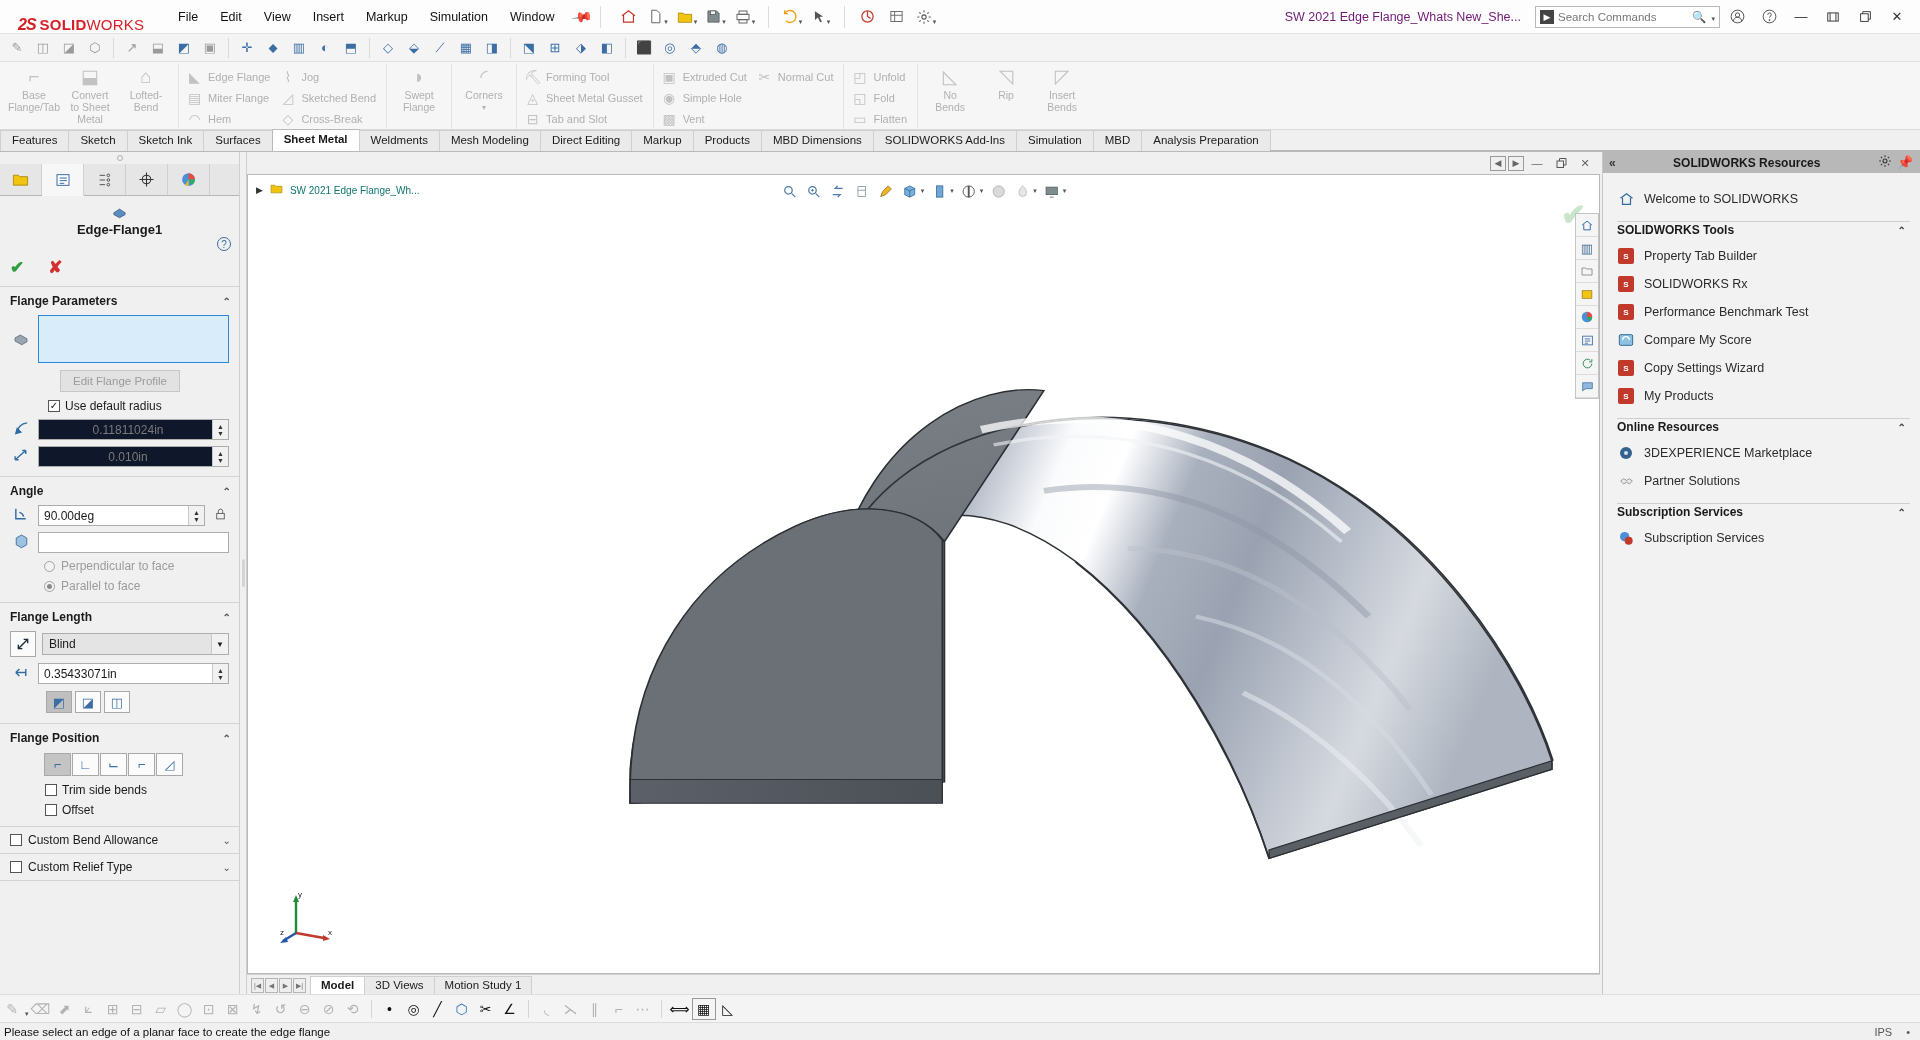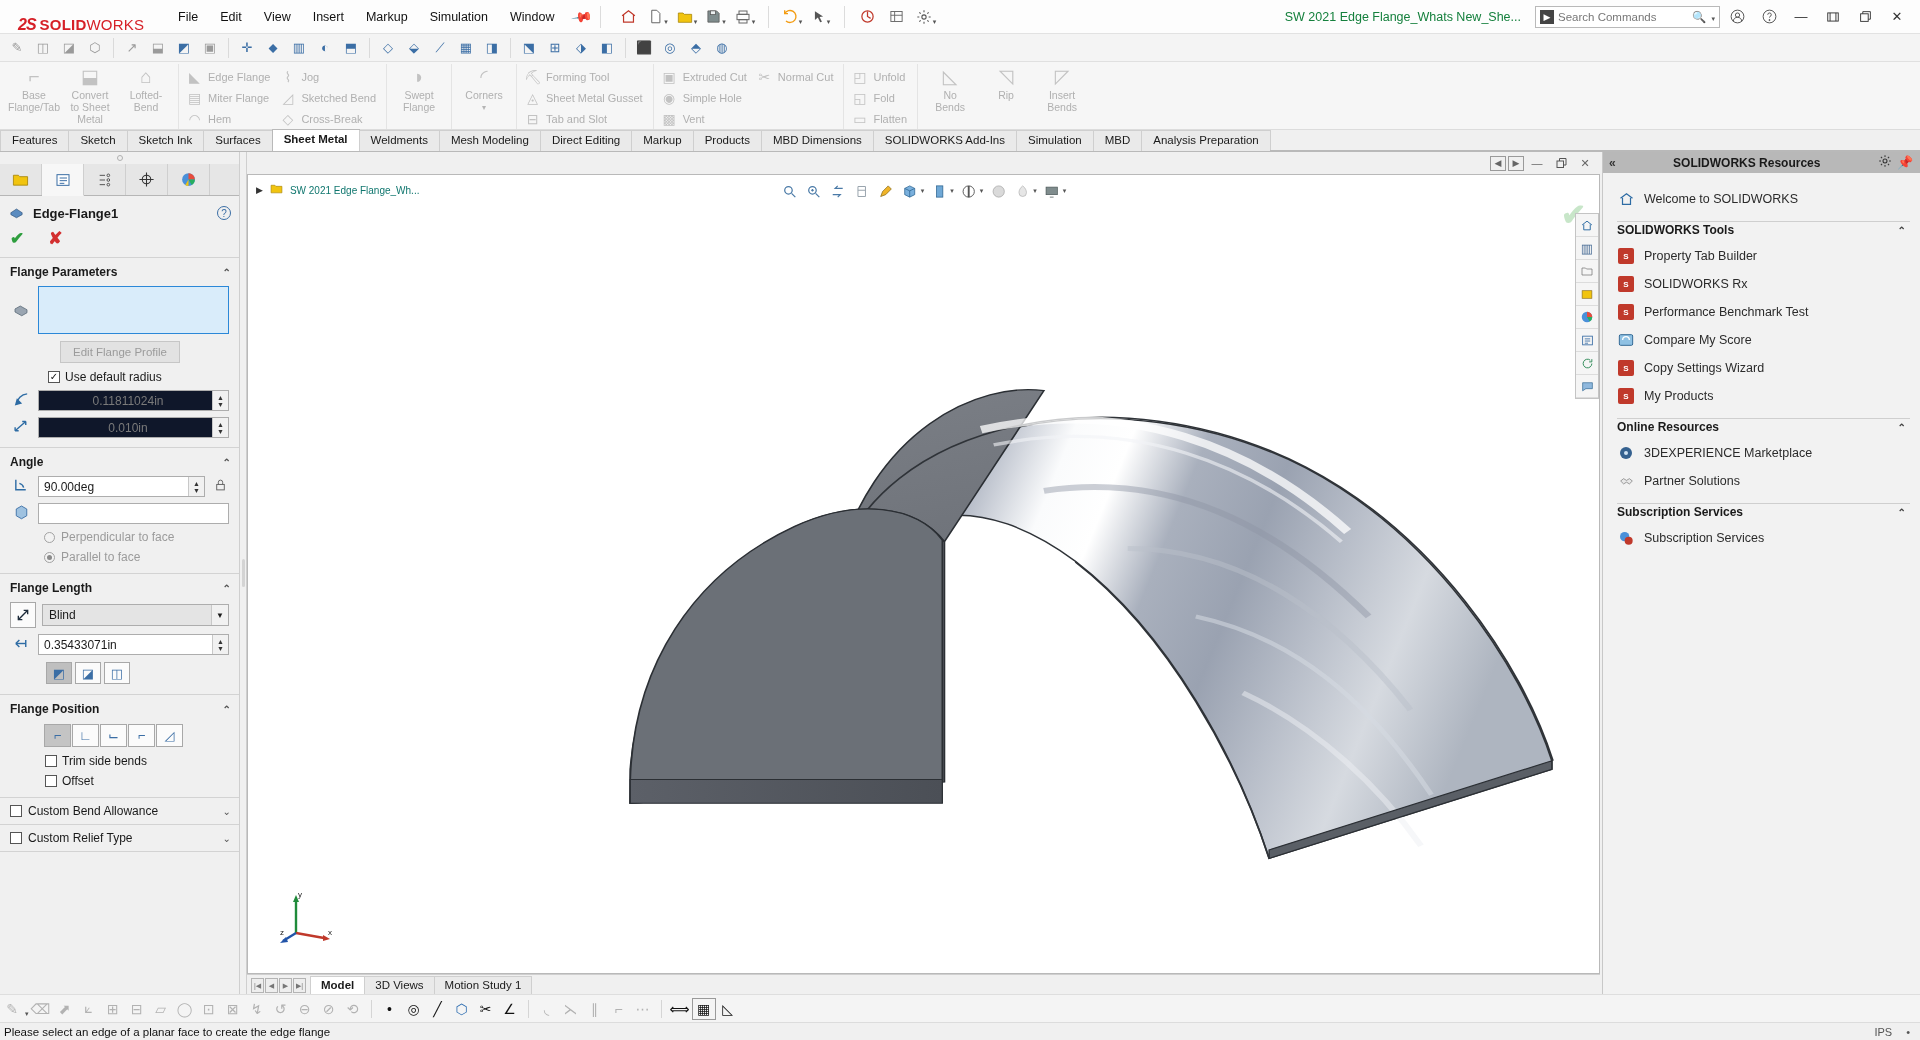--- a/index.html
+++ b/index.html
@@ -25,21 +25,21 @@
   .logo .solid { color: #d62027; font-weight: bold; font-size: 15px; letter-spacing: .2px;}
   .logo .works { color: #d62027; font-weight: normal; font-size: 15px; letter-spacing: .2px;}
   .menubar { display: flex; align-items: center; gap: 2px; margin-left: 10px; }
   .menubar .mi { padding: 5px 10px; font-size: 12.5px; color: #111; cursor: default; border-radius: 2px; }
   .pin-icon { margin-left: 8px; color: #8a8a8a; font-size: 14px; transform: rotate(35deg); }
   .tb-sep { width: 1px; height: 22px; background: #dcdcdc; margin: 0 8px; }
   .tb-icons { display: flex; align-items: center; gap: 1px; margin-left: 6px; }
   .tbi { width: 28px; height: 26px; display: flex; align-items: center; justify-content: center; color: #4a4a4a; position: relative; }
   .caret { font-size: 7px; color: #555; margin-left: 1px; align-self: flex-end; padding-bottom: 4px;}
   .title-right { margin-left: auto; display: flex; align-items: center; padding-right: 8px; gap: 2px; }
-  .doc-title { font-size: 12.5px; color: #15803d; margin-right: 12px; }
+  .doc-title { font-size: 12.5px; color: #701a75; margin-right: 12px; }
   .searchbox {
     width: 185px; height: 22px; border: 1px solid #b9b9b9; background: #fff;
     display: flex; align-items: center; padding: 0 4px; gap: 4px; font-size: 11.5px; color: #777;
   }
   .searchbox .sicon { width: 14px; height: 14px; background: #444; color: #fff; display:flex;align-items:center;justify-content:center;font-size:9px;}
   .searchbox .stext { flex: 1; }
   .win-btn { width: 30px; height: 26px; display: flex; align-items: center; justify-content: center; color: #333; font-size: 13px; }
 
   
   .cmdrow {
@@ -82,21 +82,21 @@
   
   .body { flex: 1; display: flex; min-height: 0; background: #f0f0f0; }
 
   
   .leftpanel { width: 240px; min-width: 240px; background: #f0f0f0; display: flex; flex-direction: column; border-right: 1px solid #cfcfcf;}
   .lp-grip { height: 12px; display:flex;align-items:center;justify-content:center; }
   .lp-grip .dot { width: 6px; height: 6px; border-radius: 50%; border: 1px solid #b0b0b0; }
   .lp-tabs { display: flex; height: 32px; border-bottom: 1px solid #b6b6b6; background: #e6e6e6;}
   .lp-tab { width: 42px; display:flex;align-items:center;justify-content:center; border-right: 1px solid #cfcfcf; font-size: 16px;}
   .lp-tab.active { background: #f7f7f7; border-bottom: 1px solid #f7f7f7; margin-bottom:-1px;}
-  .pm-head { display: flex; align-items: center; gap: 8px; padding: 8px 8px 4px 8px; }
+  .pm-head { display: flex; align-items: center; padding: 8px 8px 4px 8px; flex-direction: column; }
   .pm-head .picon { font-size: 15px; color: #3b6ea5; }
   .pm-head .ptitle { font-weight: bold; font-size: 13px; }
   .pm-head .phelp { margin-left: auto; width: 14px; height: 14px; border-radius: 50%; border: 1px solid #3b6ea5; color: #3b6ea5; font-size: 10px; display:flex;align-items:center;justify-content:center;}
   .pm-ok { display: flex; gap: 24px; padding: 2px 0 8px 10px; font-size: 17px; }
   .pm-ok .ok { color: #2e9e3e; font-weight: bold;}
   .pm-ok .cancel { color: #d32f2f; font-weight: bold;}
   .sec { border-top: 1px solid #d3d3d3; padding: 5px 0 6px 0; }
   .sec-head { display: flex; align-items: center; padding: 2px 8px 4px 10px; font-weight: bold; font-size: 12px; }
   .sec-head .chev { margin-left: auto; color: #555; font-size: 10px; }
   .row { display: flex; align-items: center; gap: 6px; padding: 3px 10px; }

